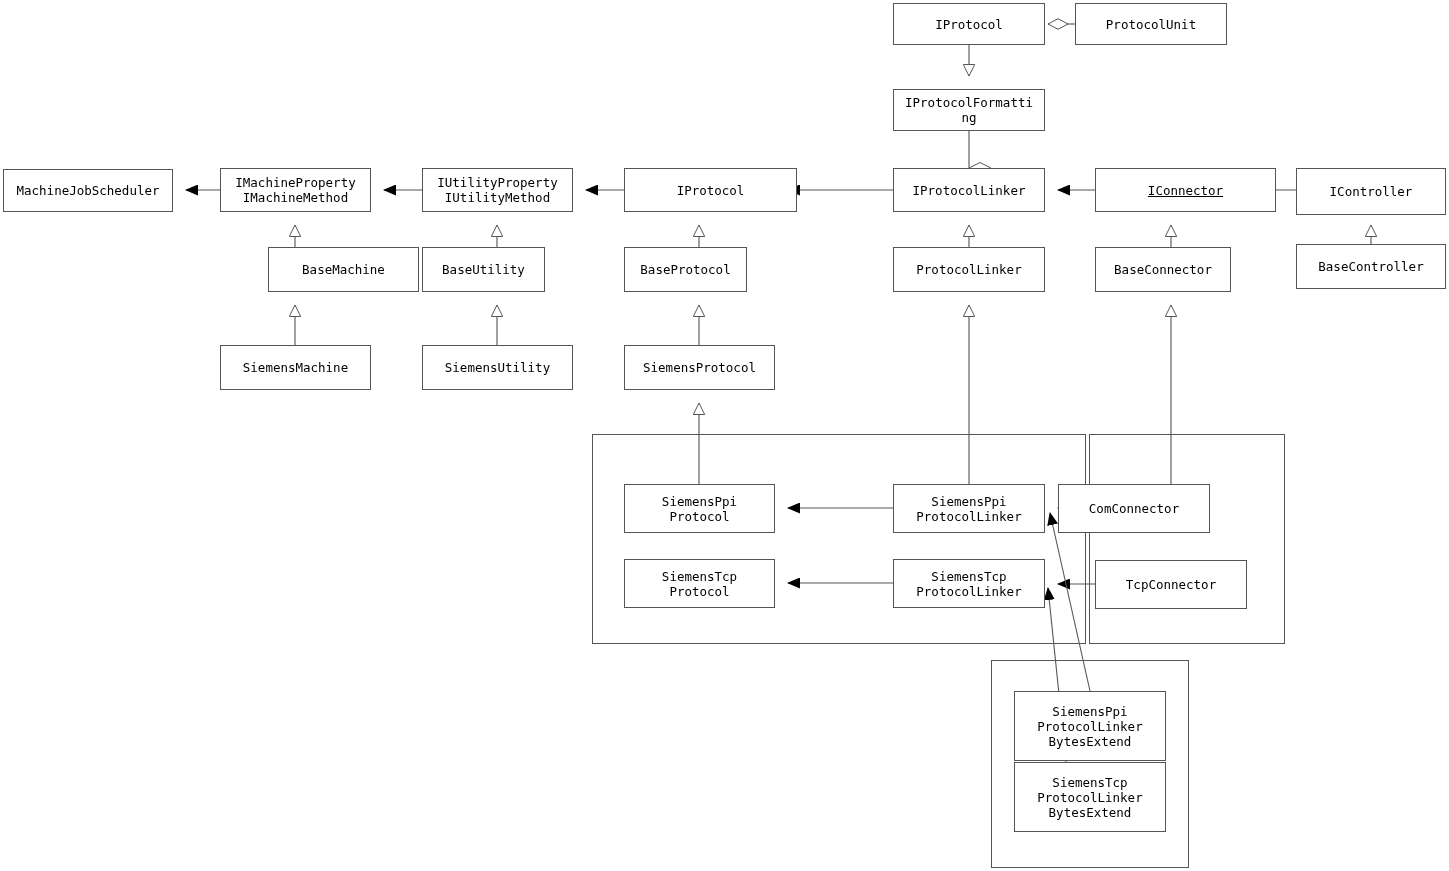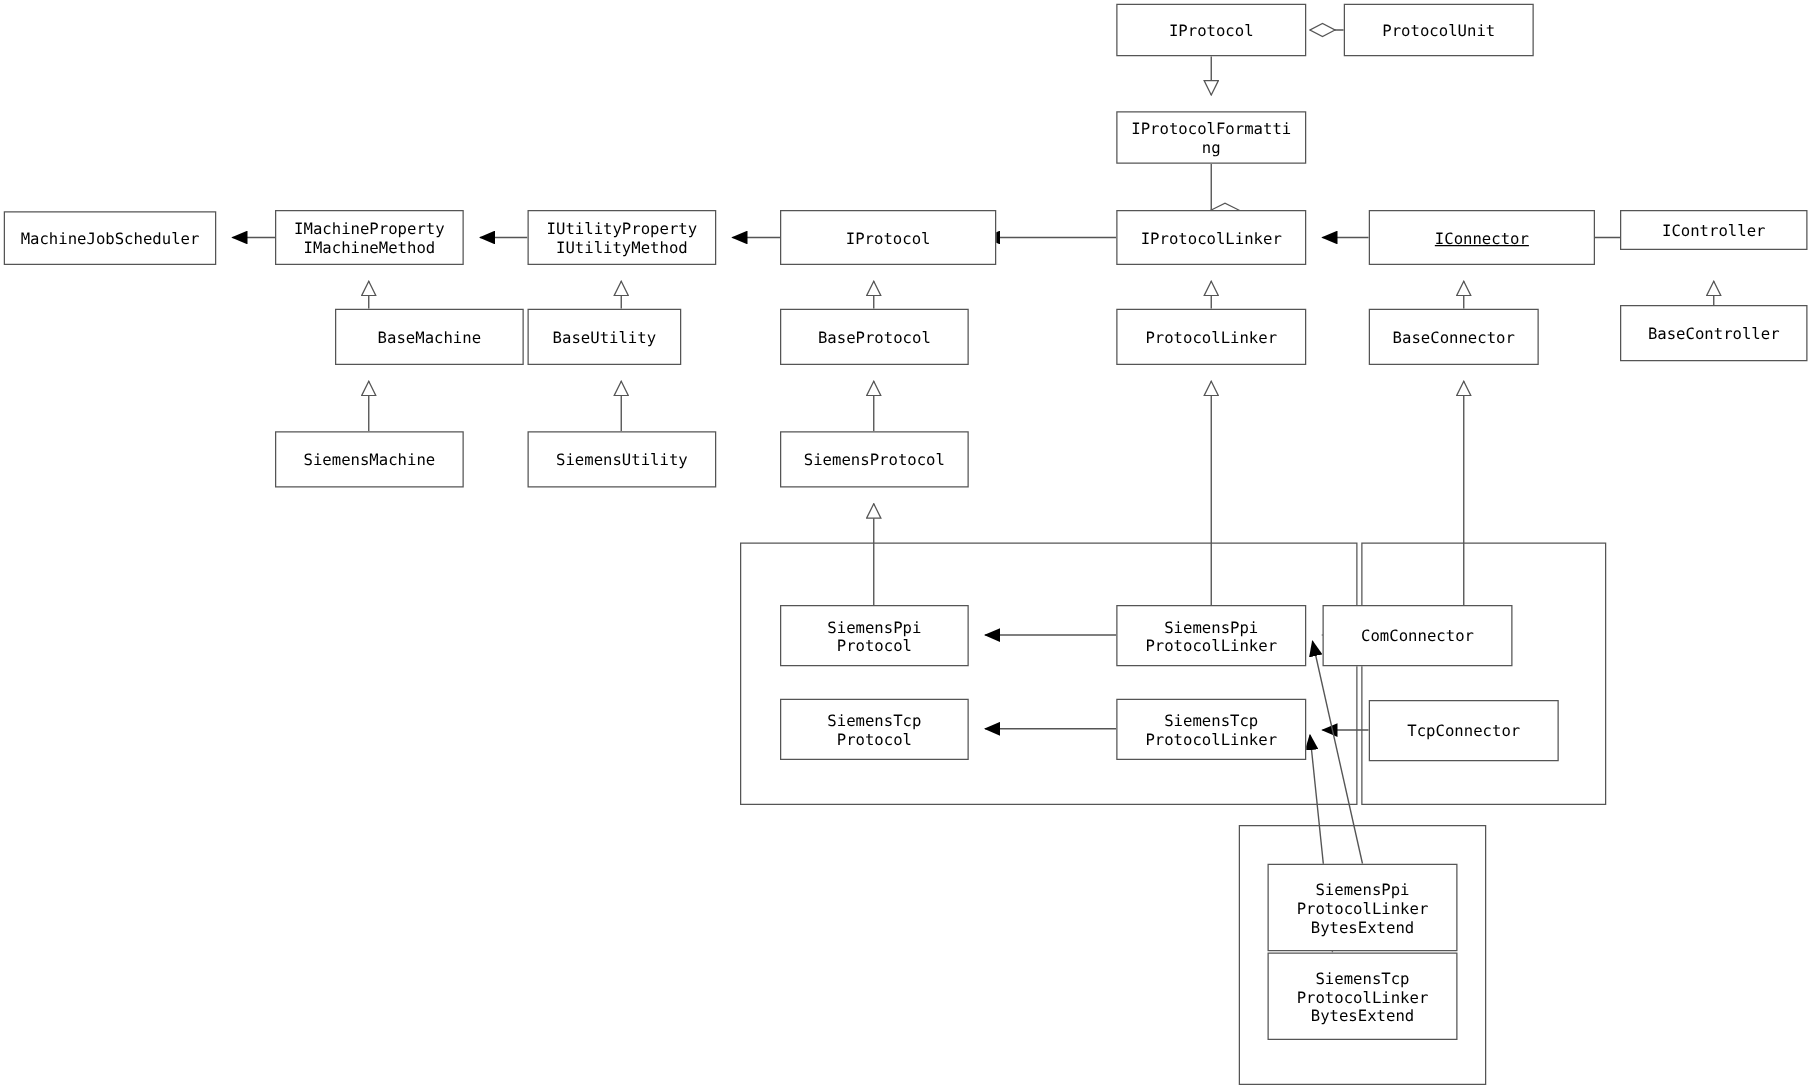--- a/index.html
+++ b/index.html
@@ -121,25 +121,25 @@
 ng</div>
 
   <div class="node" style="left:3px; top:169px; width:170px; height:43px;">MachineJobScheduler</div>
   <div class="node" style="left:220px; top:168px; width:151px; height:44px;">IMachineProperty
 IMachineMethod</div>
   <div class="node" style="left:422px; top:168px; width:151px; height:44px;">IUtilityProperty
 IUtilityMethod</div>
   <div class="node" style="left:624px; top:168px; width:173px; height:44px;">IProtocol</div>
   <div class="node" style="left:893px; top:168px; width:152px; height:44px;">IProtocolLinker</div>
   <div class="node" style="left:1095px; top:168px; width:181px; height:44px;text-decoration:underline;">IConnector</div>
-  <div class="node" style="left:1296px; top:168px; width:150px; height:32px;">IController</div>
+  <div class="node" style="left:1296px; top:168px; width:150px; height:47px;">IController</div>
 
   <div class="node" style="left:220px; top:247px; width:151px; height:45px;margin-left:48px;">BaseMachine</div>
   <div class="node" style="left:422px; top:247px; width:123px; height:45px;">BaseUtility</div>
-  <div class="node" style="left:624px; top:247px; width:151px; height:45px;">BaseProtocol</div>
+  <div class="node" style="left:624px; top:247px; width:123px; height:45px;">BaseProtocol</div>
   <div class="node" style="left:893px; top:247px; width:152px; height:45px;">ProtocolLinker</div>
   <div class="node" style="left:1095px; top:247px; width:136px; height:45px;">BaseConnector</div>
   <div class="node" style="left:1296px; top:244px; width:150px; height:45px;">BaseController</div>
 
   <div class="node" style="left:220px; top:345px; width:151px; height:45px;">SiemensMachine</div>
   <div class="node" style="left:422px; top:345px; width:151px; height:45px;">SiemensUtility</div>
   <div class="node" style="left:624px; top:345px; width:151px; height:45px;">SiemensProtocol</div>
 
   <div class="node" style="left:624px; top:484px; width:151px; height:49px;">SiemensPpi
 Protocol</div>

